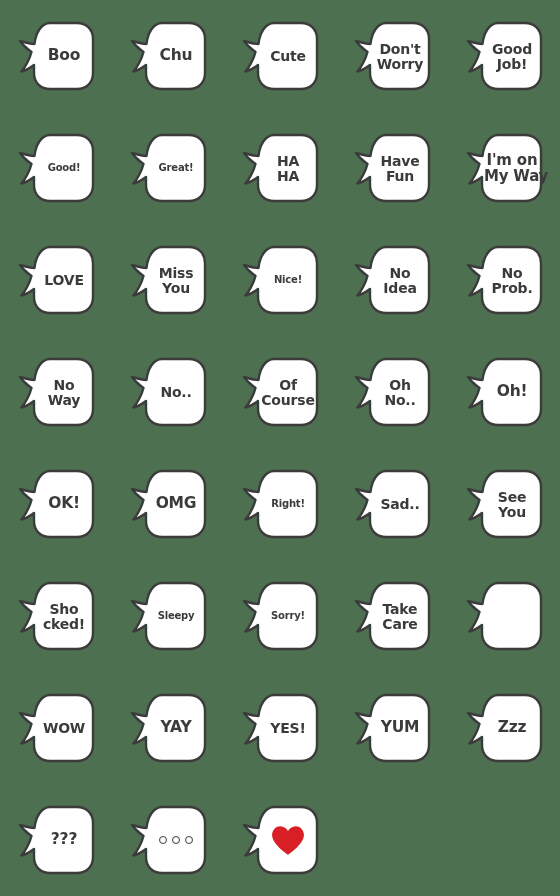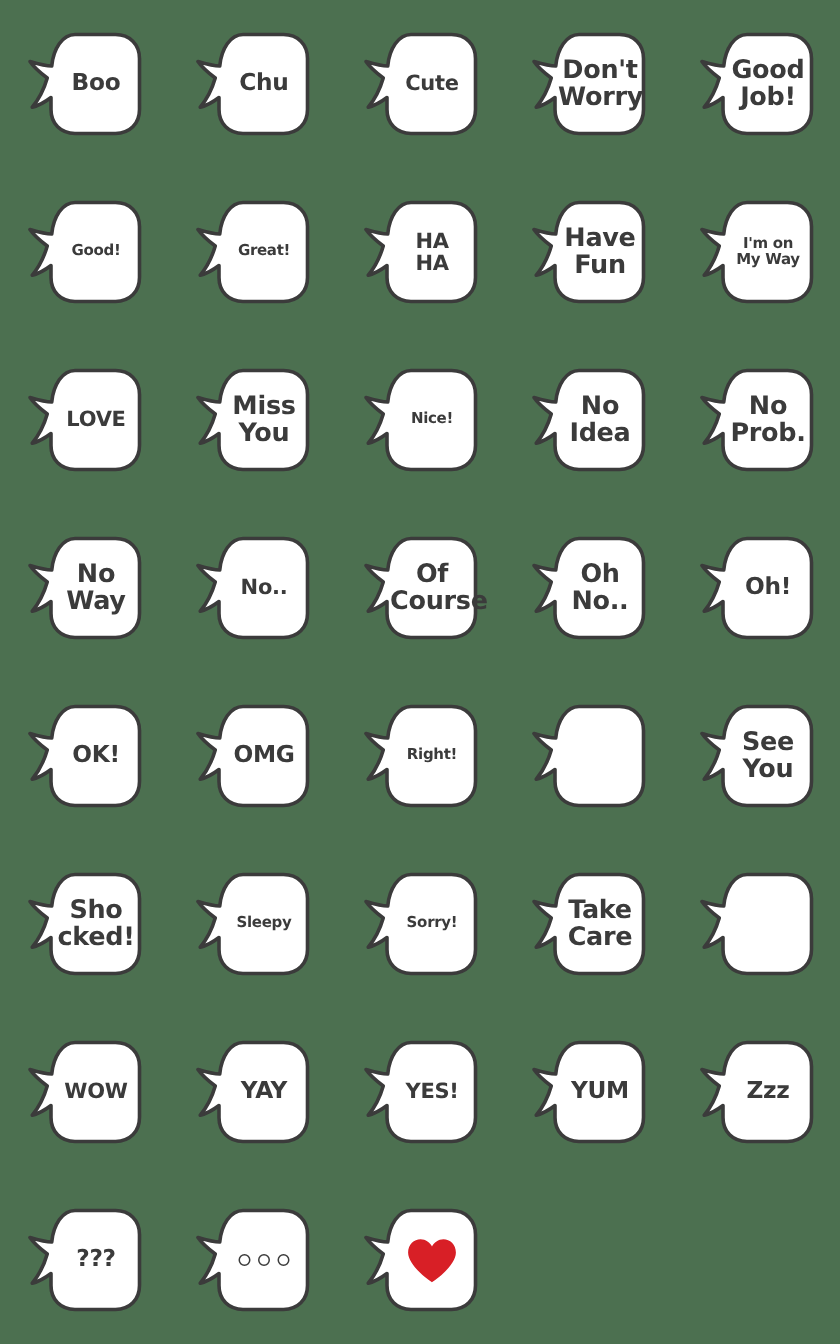--- a/index.html
+++ b/index.html
@@ -66,22 +66,22 @@
     z-index: 2;
   }
   .bubble-label .line {
     display: block;
     width: 100%;
   }
   
   .sz-1 { font-size: 15.5px; }
   .sz-2 { font-size: 14px; }
   .sz-3 { font-size: 10px; }
-  .sz-4 { font-size: 17px; align-items: center; }
-  .sz-5 { font-size: 10px; }
+  .sz-4 { font-size: 14px; align-items: center; }
+  .sz-5 { font-size: 15px; }
   .sz-2 .line + .line,
   .sz-3 .line + .line,
   .sz-4 .line + .line,
   .sz-5 .line + .line { margin-top: 1px; }
 
   .dots-row {
     position: absolute;
     left: 19px;
     top: 0;
     width: 56px;
@@ -355,20 +355,23 @@
         <div class="bubble-label sz-3">
           <span class="line">Right!</span>
         </div>
       </div>
     </div>
     <div class="emoji-cell" title="Sad..">
       <div class="bubble-wrap">
         <svg viewBox="0 0 78 74" class="bubble-svg">
           <path d="M33 4 H60 C69.5 4 76 10.5 76 20 V54 C76 63.5 69.5 70 60 70 H33 C23.5 70 17 63.5 17 54 V46 C13 49 8.5 51.5 4.5 52.5 C9 47 12.5 40 14.5 33 C10.5 30 6 26.5 3 22 C8 23.5 13.5 25 17.5 25 C18.6 13.6 24.6 4 33 4 Z" fill="#ffffff" stroke="#3b3b3b" stroke-width="2.4" stroke-linejoin="round"></path>
         </svg>
+        <div class="bubble-label sz-2">
+          <span class="line">Sad..</span>
+        </div>
       </div>
     </div>
     <div class="emoji-cell" title="See You">
       <div class="bubble-wrap">
         <svg viewBox="0 0 78 74" class="bubble-svg">
           <path d="M33 4 H60 C69.5 4 76 10.5 76 20 V54 C76 63.5 69.5 70 60 70 H33 C23.5 70 17 63.5 17 54 V46 C13 49 8.5 51.5 4.5 52.5 C9 47 12.5 40 14.5 33 C10.5 30 6 26.5 3 22 C8 23.5 13.5 25 17.5 25 C18.6 13.6 24.6 4 33 4 Z" fill="#ffffff" stroke="#3b3b3b" stroke-width="2.4" stroke-linejoin="round"></path>
         </svg>
         <div class="bubble-label sz-4">
           <span class="line">See</span>
           <span class="line">You</span>

